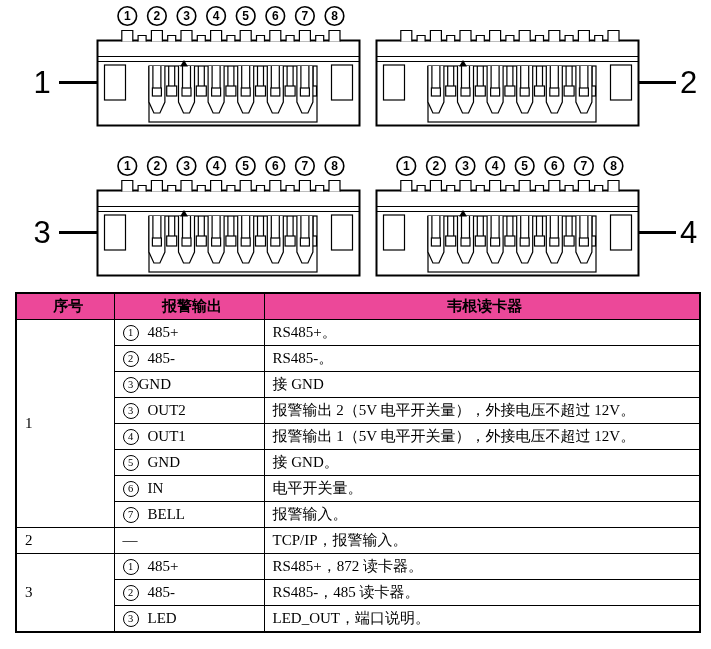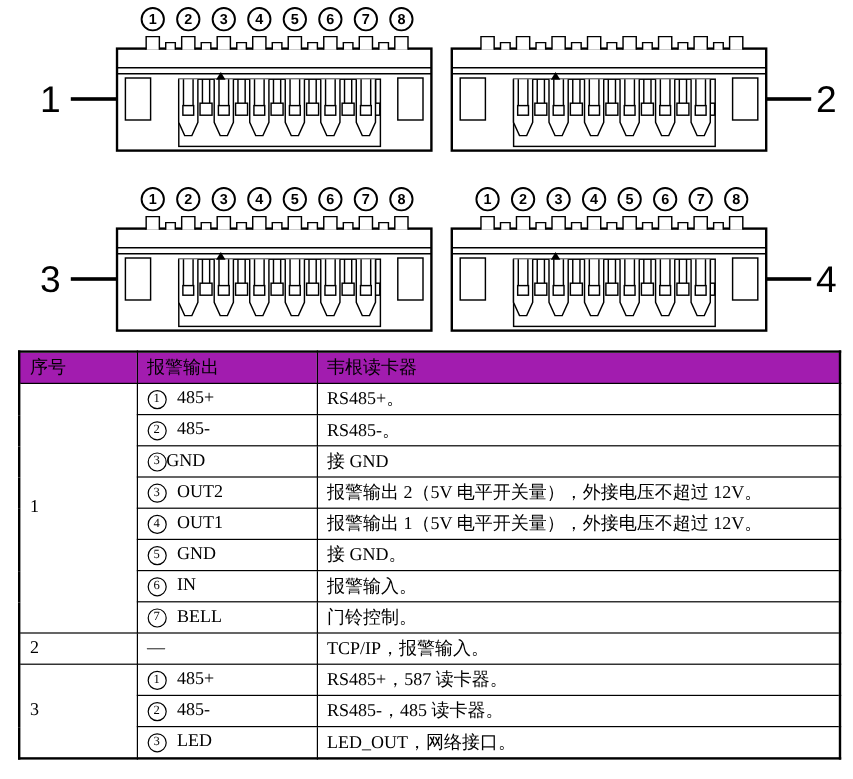--- a/index.html
+++ b/index.html
@@ -16,21 +16,21 @@
   .conn-label.left{width:30px;text-align:center;}
   table.ports{
     position:absolute;left:15px;top:292px;width:686px;
     border-collapse:collapse;border:2px solid #000;
     font-size:15px;table-layout:fixed;
   }
   table.ports th,table.ports td{
     border:1px solid #000;height:25px;padding:0 2px 0 8px;
     text-align:left;vertical-align:middle;overflow:hidden;white-space:nowrap;
   }
-  table.ports th{background:#a21caf;font-weight:normal;}
+  table.ports th{background:#ec4899;font-weight:bold;text-align:center;}
   td.col-index{vertical-align:top;padding-top:3px;}
   .cnum{
     display:inline-block;width:14px;height:14px;line-height:13px;
     border:1px solid #000;border-radius:50%;text-align:center;
     font-size:10.5px;margin-right:9px;vertical-align:1px;
   }
   .cnum.tight{margin-right:0;}
 </style>
 </head>
 <body>
@@ -357,39 +357,39 @@
         <tr>
           <td><span class="cnum">4</span>OUT1</td>
           <td>报警输出 1（5V 电平开关量），外接电压不超过 12V。</td>
         </tr>
         <tr>
           <td><span class="cnum">5</span>GND</td>
           <td>接 GND。</td>
         </tr>
         <tr>
           <td><span class="cnum">6</span>IN</td>
+          <td>电平开关量。</td>
+        </tr>
+        <tr>
+          <td><span class="cnum">7</span>BELL</td>
           <td>报警输入。</td>
-        </tr>
-        <tr>
-          <td><span class="cnum">7</span>BELL</td>
-          <td>门铃控制。</td>
         </tr>
         <tr>
           <td rowspan="1" class="col-index">2</td>
           <td>—</td>
           <td>TCP/IP，报警输入。</td>
         </tr>
         <tr>
           <td rowspan="3" class="col-index">3</td>
           <td><span class="cnum">1</span>485+</td>
-          <td>RS485+，587 读卡器。</td>
+          <td>RS485+，872 读卡器。</td>
         </tr>
         <tr>
           <td><span class="cnum">2</span>485-</td>
           <td>RS485-，485 读卡器。</td>
         </tr>
         <tr>
           <td><span class="cnum">3</span>LED</td>
-          <td>LED_OUT，网络接口。</td>
+          <td>LED_OUT，端口说明。</td>
         </tr>
       </tbody>
   </table>
 </div>
 
 </body></html>

